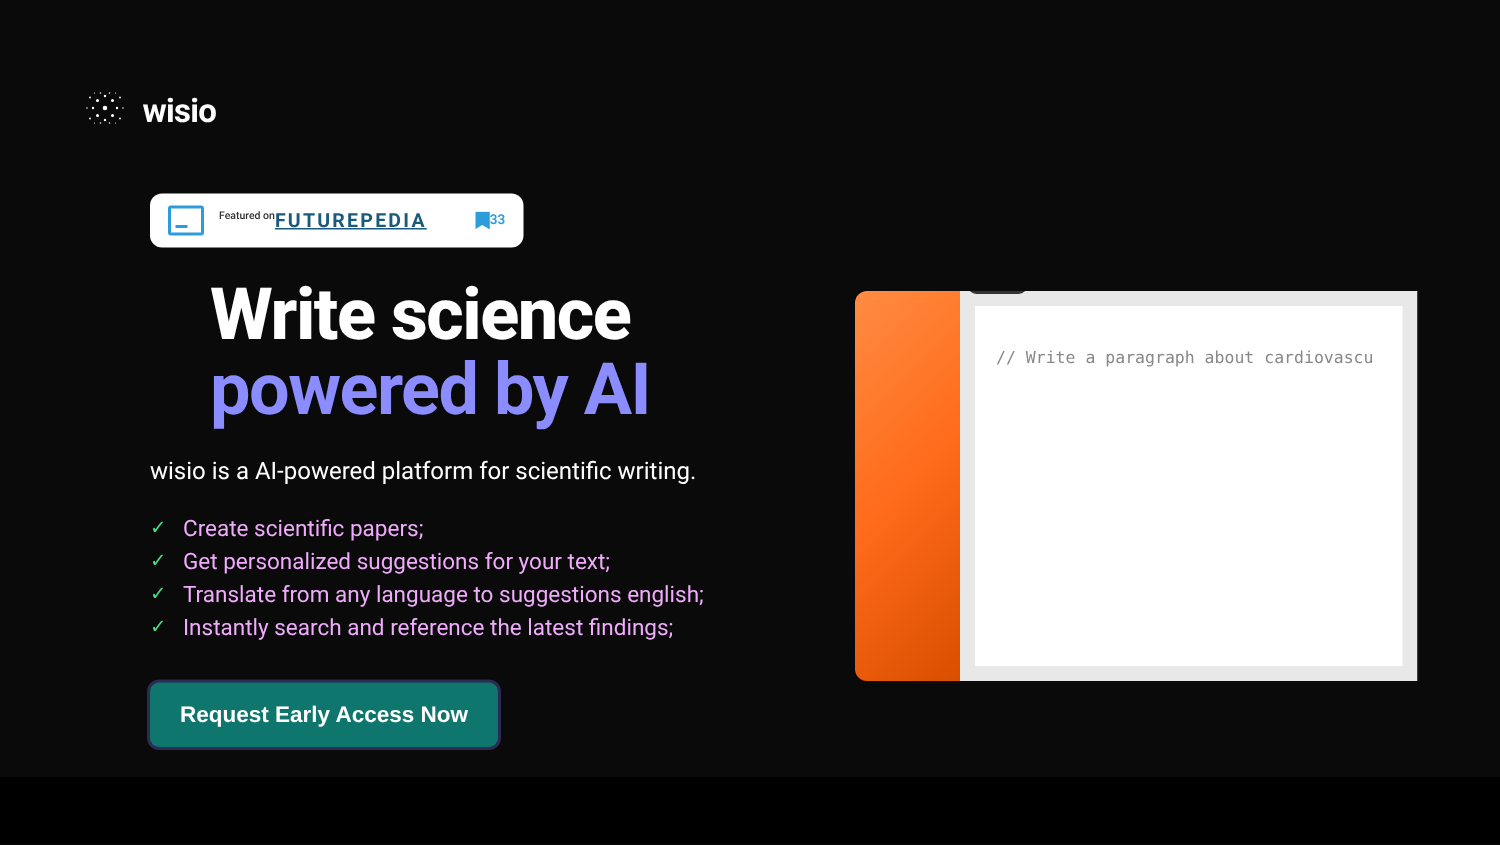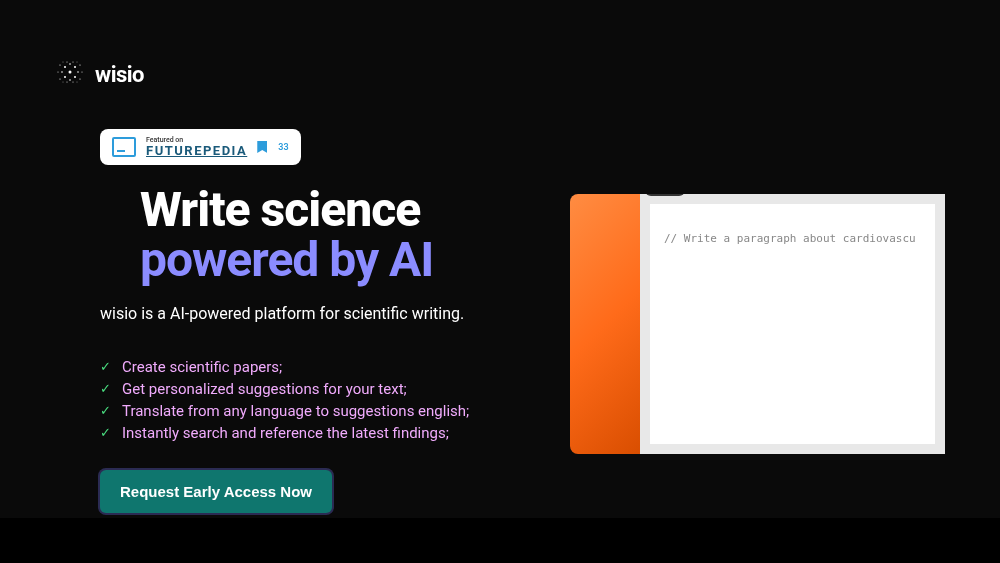--- a/index.html
+++ b/index.html
@@ -77,43 +77,43 @@
       position: absolute;
       bottom: 3px;
       left: 3px;
       width: 8px;
       height: 2px;
       background: #2d9cdb;
     }
     
     .badge-text-wrap {
       display: flex;
-      flex-direction: column;
+      flex-direction: row;
       line-height: 1;
     }
     
     .badge-featured {
       font-size: 7px;
       color: #333;
       font-weight: 500;
     }
     
     .badge-name {
       font-size: 13px;
       font-weight: 700;
       color: #1a5a7a;
       letter-spacing: 1.5px;
       text-decoration: underline;
     }
     
     .badge-bookmark {
-      margin-left: 0;
+      margin-left: 22px;
       display: flex;
       align-items: center;
-      gap: 11px;
+      gap: 0;
     }
     
     .badge-bookmark-icon {
       width: 10px;
       height: 12px;
       background: #2d9cdb;
       clip-path: polygon(0 0, 100% 0, 100% 100%, 50% 75%, 0 100%);
     }
     
     .badge-count {
@@ -141,21 +141,21 @@
       font-weight: 700;
       line-height: 1.05;
       letter-spacing: -1px;
       margin-left: 40px;
     }
     
     .subtitle {
       color: #ffffff;
       font-size: 16px;
       font-weight: 400;
-      margin-bottom: 35px;
+      margin-bottom: 20px;
     }
     
     .features {
       list-style: none;
       margin-bottom: 28px;
     }
     
     .features li {
       display: flex;
       align-items: center;

